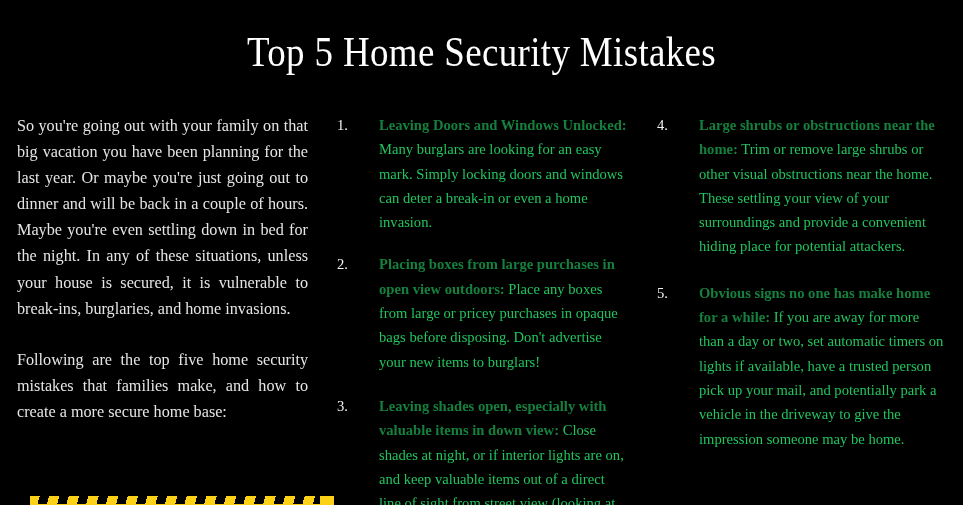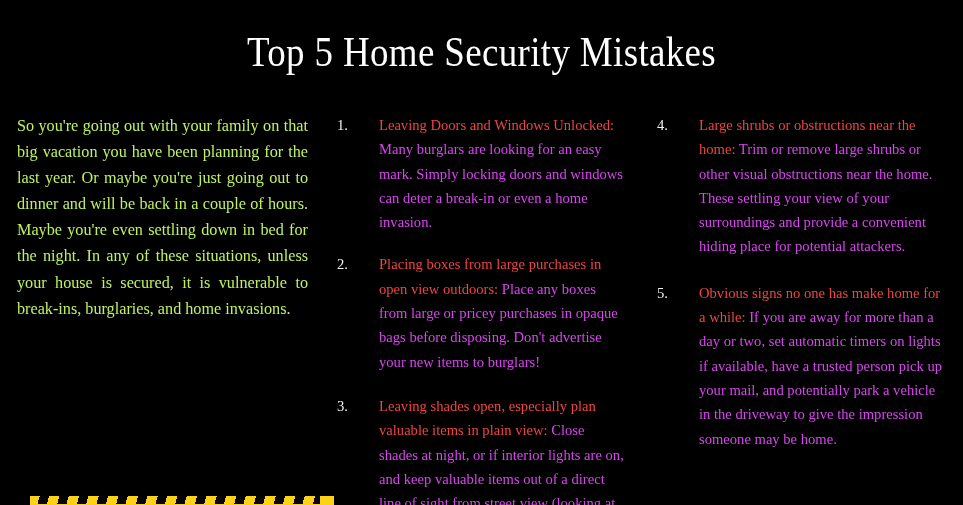--- a/index.html
+++ b/index.html
@@ -46,21 +46,21 @@
   #left-col {
     position: absolute;
     left: 17px;
     top: 113px;
     width: 291px;
   }
   .body-para {
     font-family: "Liberation Serif", "DejaVu Serif", serif;
     font-size: 16.2px;
     line-height: 26.1px;
-    color: #bef264;
+    color: #e5e5e5;
     text-align: justify;
     text-justify: inter-word;
     margin: 0;
     hyphens: manual;
   }
   #para-2 {
     margin-top: 25px;
   }
 
   
@@ -127,38 +127,39 @@
   .tip-num {
     position: absolute;
     left: 2px;
     top: 0;
     font-family: "Liberation Serif", "DejaVu Serif", serif;
     font-size: 14.6px;
     line-height: 24.3px;
     color: #f2f2f2;
   }
   .tip-head {
-    font-weight: 400;
-    color: #ef4444;
+    font-weight: 700;
+    color: #15803d;
   }
   .tip-body {
-    color: #d946ef;
+    color: #22c55e;
   }
   #mid-col .tip-item:nth-child(2) { margin-bottom: 20px; }
   #right-col .tip-item:nth-child(1) { margin-bottom: 22px; }
 </style>
 </head>
 <body>
 
 <div id="page">
 
   <div id="title">Top 5 Home Security Mistakes</div>
 
   <div id="left-col">
     <p class="body-para" id="para-1">So you're going out with your family on that big vacation you have been plan­ning for the last year. Or maybe you're just going out to dinner and will be back in a couple of hours.  Maybe you're even settling down in bed for the night. In any of these situations, unless your house is secured, it is vulnerable to break-ins, burglaries, and home inva­sions.</p>
+    <p class="body-para" id="para-2">Following are the top five home security mistakes that families make, and how to create a more secure home base:</p>
   </div>
 
   <div id="caution-tape">
     <div class="notch-row notch-top"></div>
     <div class="notch-row notch-bottom"></div>
     <div class="tape-labels">
       <span class="tape-word">CAUTION</span>
       <span class="tape-word">CAUTION</span>
       <span class="tape-word">CAUTION</span>
     </div>
@@ -171,21 +172,21 @@
       <span class="tip-head">Leaving Doors and Windows Un­locked:</span><span class="tip-body"> Many burglars are looking for an easy mark. Simply locking doors and windows can deter a break-in or even a home invasion.</span>
     </div>
 
     <div class="tip-item">
       <span class="tip-num">2.</span>
       <span class="tip-head">Placing boxes from large purchases in open view outdoors:</span><span class="tip-body"> Place any boxes from large or pricey purchases in opaque bags before disposing. Don't advertise your new items to burglars!</span>
     </div>
 
     <div class="tip-item">
       <span class="tip-num">3.</span>
-      <span class="tip-head">Leaving shades open, especially plan valuable items in plain view:</span><span class="tip-body"> Close shades at night, or if interior lights are on, and keep valuable items out of a direct line of sight from street view (looking at you, Christmas Tree!)</span>
+      <span class="tip-head">Leaving shades open, especially with valuable items in down view:</span><span class="tip-body"> Close shades at night, or if interior lights are on, and keep valuable items out of a direct line of sight from street view (looking at you, Christmas Tree!)</span>
     </div>
 
   </div>
 
   <div id="right-col" class="list-col">
 
     <div class="tip-item">
       <span class="tip-num">4.</span>
       <span class="tip-head">Large shrubs or obstructions near the home:</span><span class="tip-body"> Trim or remove large shrubs or other visual obstructions near the home. These settling your view of your surroundings and pro­vide a convenient hiding place for potential attackers.</span>
     </div>

